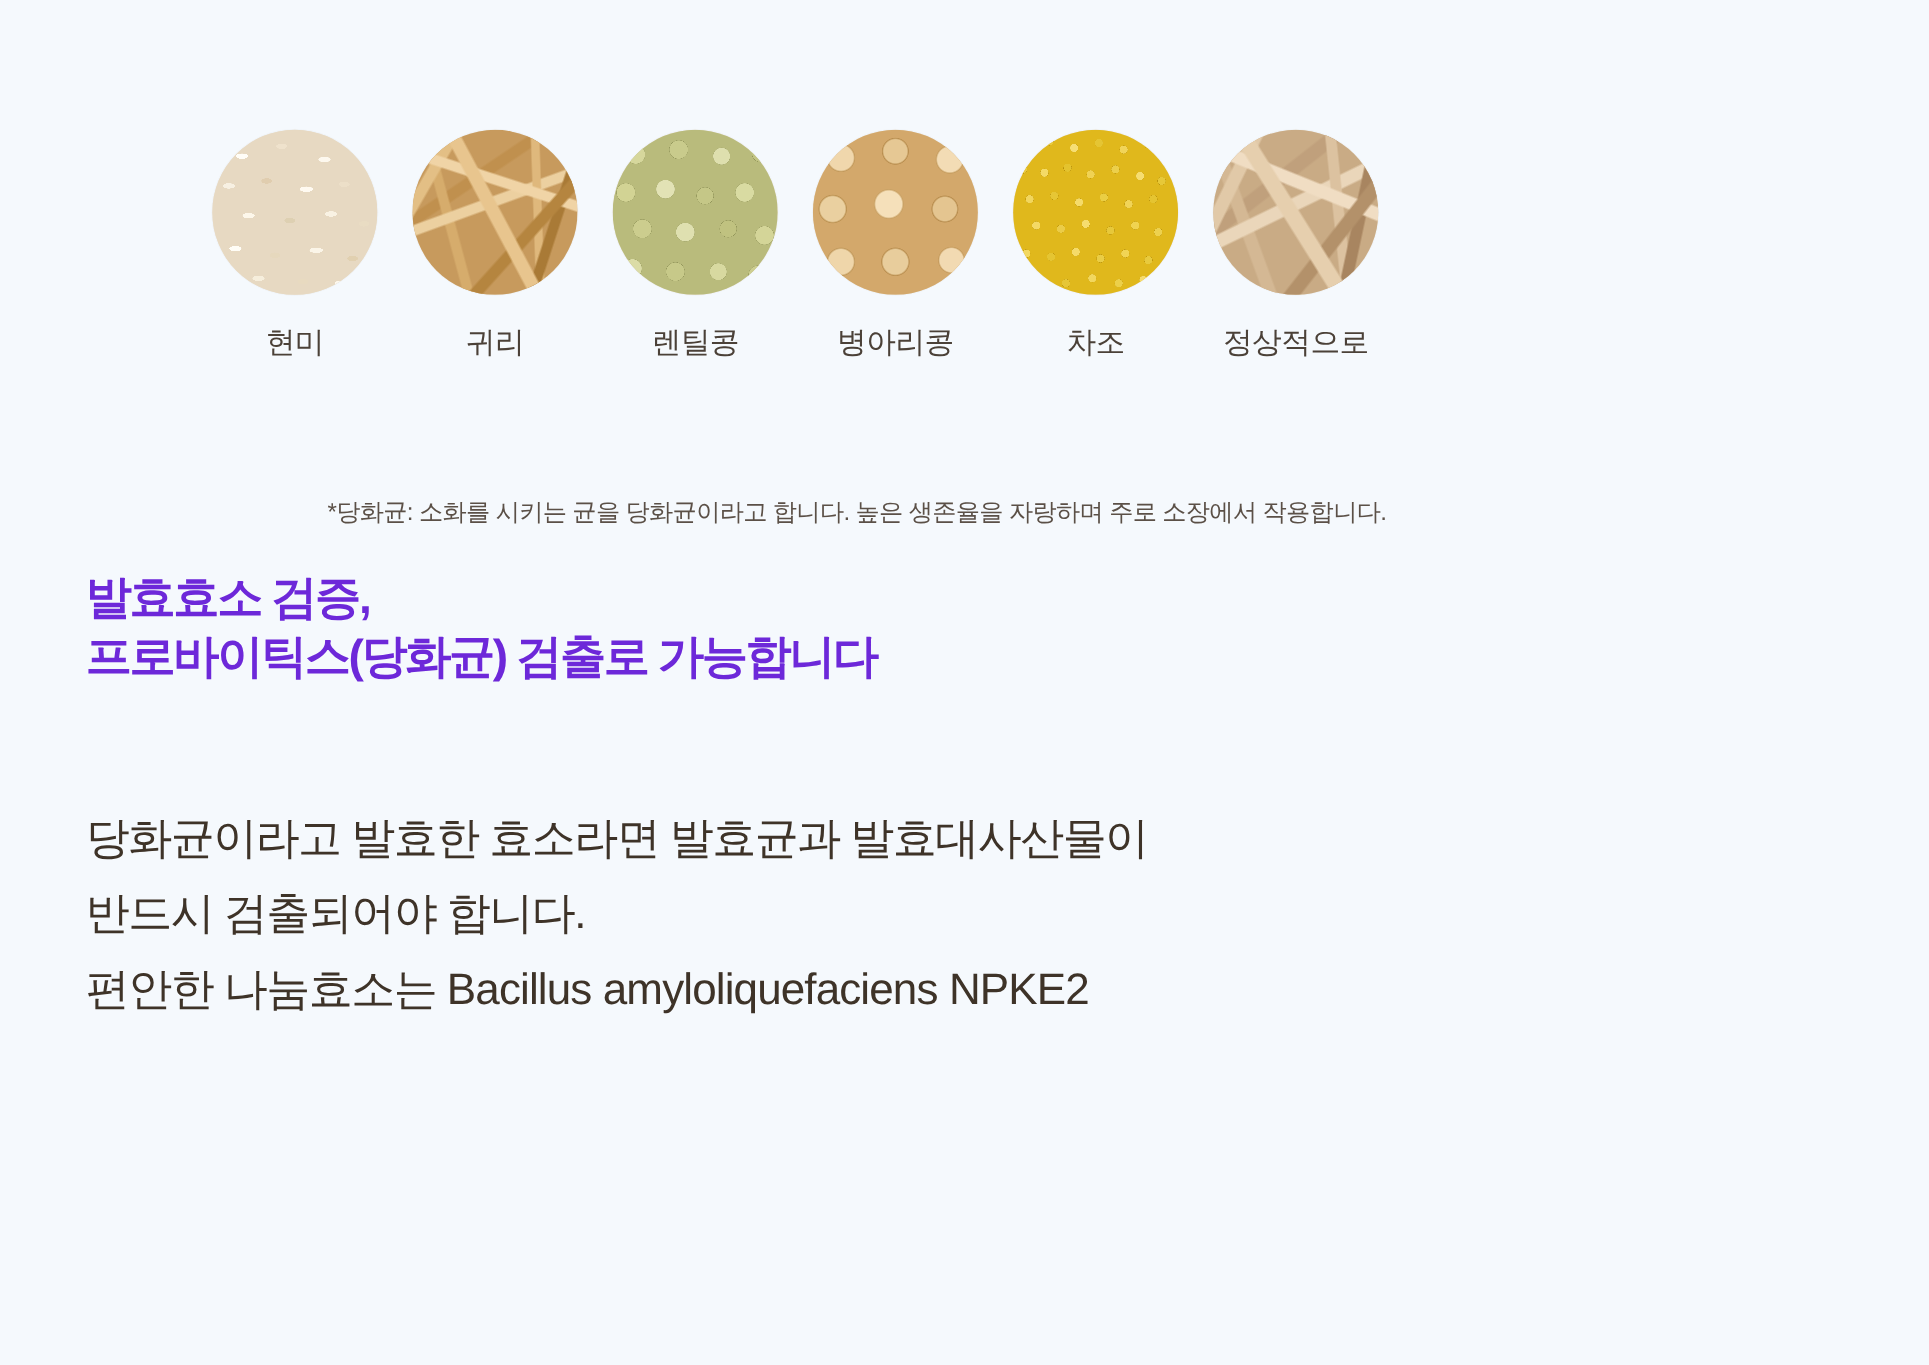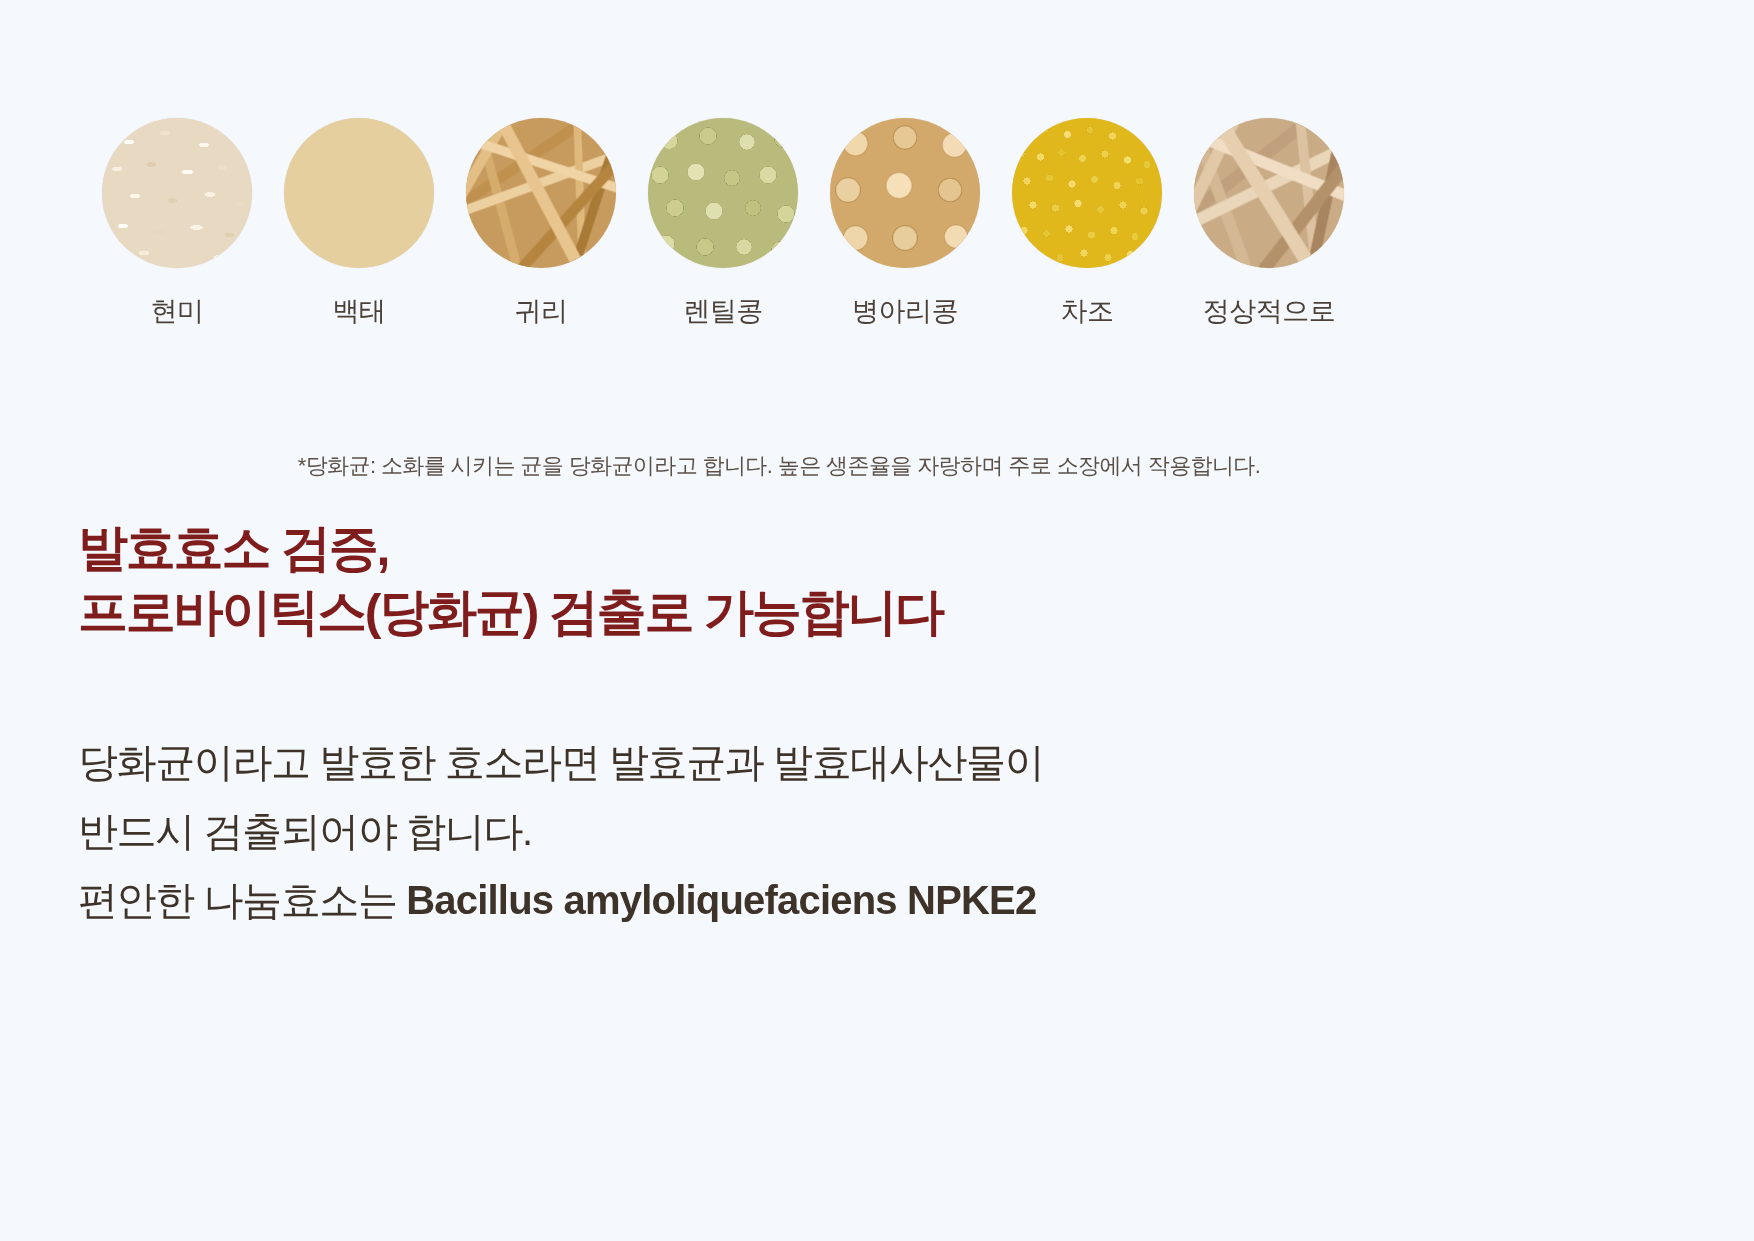--- a/index.html
+++ b/index.html
@@ -232,58 +232,52 @@
     letter-spacing:-0.6px;
     line-height:1.3;
     padding:0 60px;
     box-sizing:border-box;
   }
 
   
   .headline{
     position:absolute;
     left:78px; top:516px;
-    font-size:50px;
+    font-size:42px;
     font-weight:bold;
-    color:#7f1d1d;
+    color:#6d28d9;
     line-height:1.28;
     letter-spacing:-2.2px;
   }
   .headline .hl{display:block;white-space:nowrap;}
 
   
   .bodytext{
     position:absolute;
     left:78px; top:728px;
     font-size:40px;
     color:#3e3328;
     line-height:1.72;
     letter-spacing:-1.4px;
   }
   .bodytext .bl{display:block;white-space:nowrap;}
-  .bodytext .strong{font-weight:bold;letter-spacing:-0.8px;text-align:center;}
+  .bodytext .strong{font-weight:normal;letter-spacing:-0.8px;text-align:center;}
 </style>
 </head>
 <body style="background: rgb(245, 249, 253);">
 
 <div class="grain-row">
 
   <div class="grain-cell">
     <div class="grain-circle">
       <div class="tex tex-brownrice"></div>
     </div>
     <div class="grain-label">현미</div>
   </div>
 
-  <div class="grain-cell">
-    <div class="grain-circle">
-      <div class="tex tex-soy"></div>
-    </div>
-    <div class="grain-label">백태</div>
-  </div>
 
   <div class="grain-cell">
     <div class="grain-circle">
       <div class="tex tex-oat"></div>
     </div>
     <div class="grain-label">귀리</div>
   </div>
 
   <div class="grain-cell">
     <div class="grain-circle">

